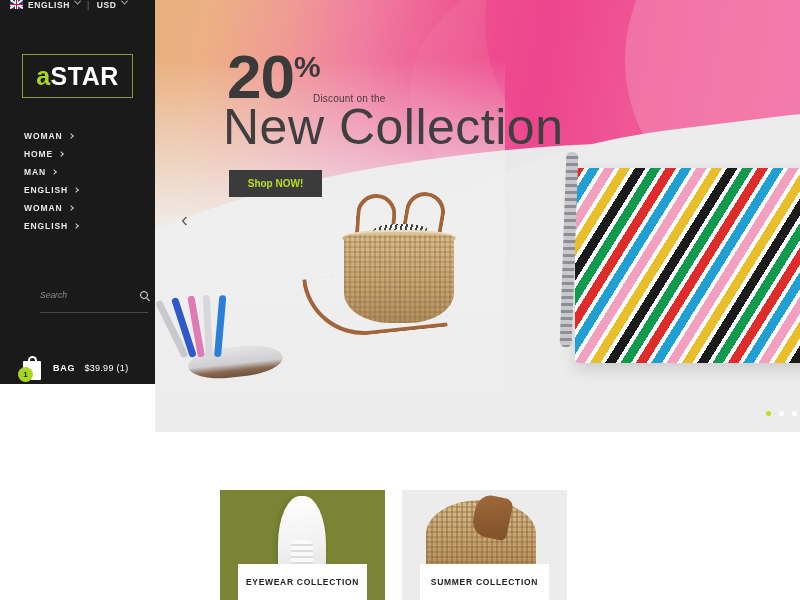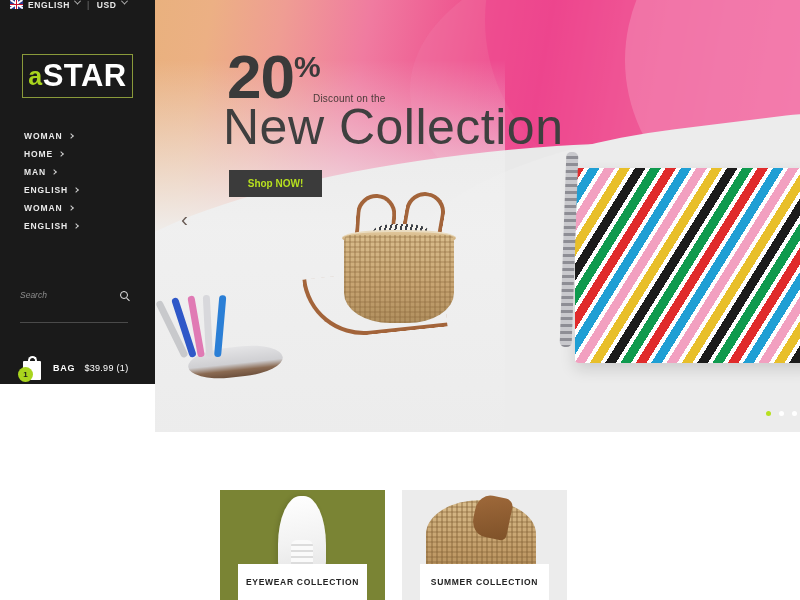--- a/index.html
+++ b/index.html
@@ -59,21 +59,21 @@
   .logo-wrap { padding: 22px 22px 0 22px; }
   .logo {
     border: 1px solid #8a9a3a;
     height: 44px;
     display: flex;
     align-items: center;
     justify-content: center;
     letter-spacing: .5px;
   }
   .logo .a { color: #a9d51e; font-size: 25px; font-weight: 700; }
-  .logo .star { color: #ffffff; font-size: 31px; font-weight: 700; }
+  .logo .star { color: #ffffff; font-size: 25px; font-weight: 700; }
 
   .nav { margin-top: 29px; padding-left: 24px; }
   .nav-item {
     display: flex;
     align-items: center;
     gap: 6px;
     height: 18px;
     font-size: 8.5px;
     font-weight: 700;
     letter-spacing: .9px;
@@ -83,24 +83,24 @@
   .chev {
     display: inline-block;
     width: 4px; height: 4px;
     border-top: 1px solid #cfcfcf;
     border-right: 1px solid #cfcfcf;
     transform: rotate(45deg);
   }
 
   .search-box {
     position: absolute;
-    left: 20px; top: 290px;
+    left: 40px; top: 290px;
     width: 108px;
     border-bottom: 1px solid #4a4a4a;
-    padding-bottom: 22px;
+    padding-bottom: 12px;
     display: flex;
     align-items: center;
   }
   .search-box input {
     background: transparent;
     border: none; outline: none;
     color: #cfcfcf;
     font-size: 8.5px;
     font-family: "Liberation Sans", sans-serif;
     font-style: italic;

